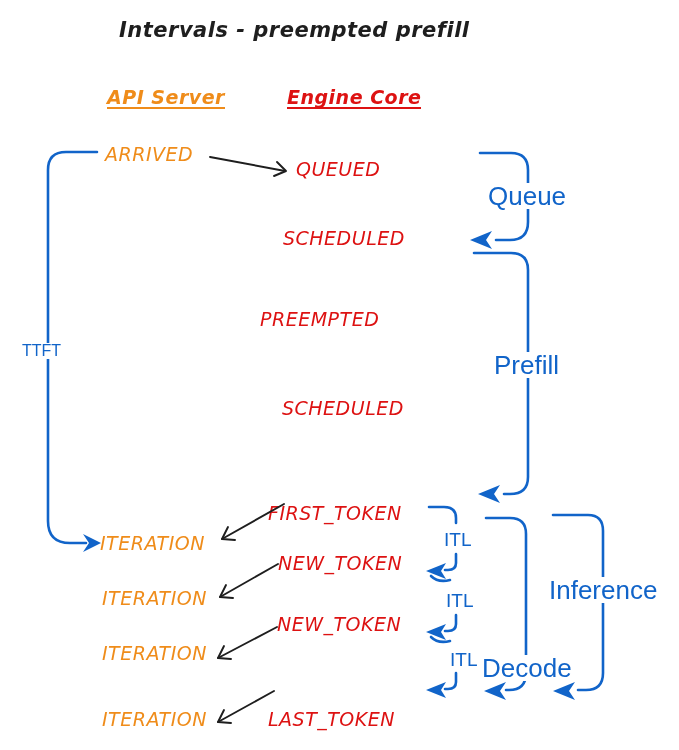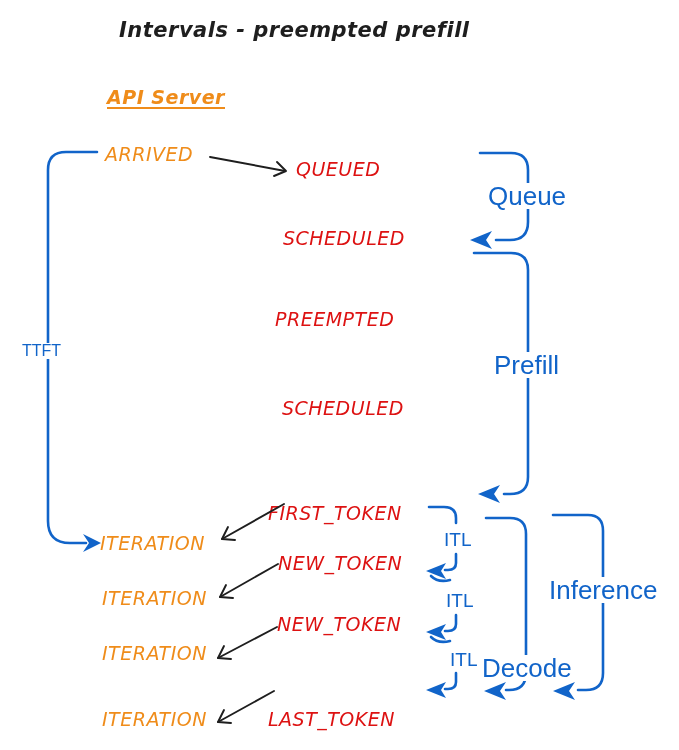--- a/index.html
+++ b/index.html
@@ -106,30 +106,31 @@
     </g>
     <g>
       <path class="black-stroke" d="M 274 691 L 218 722"></path>
       <polyline class="black-stroke" points="224,710 218,722 231,723"></polyline>
     </g>
   </svg>
 
   <div class="abs title" style="left:84px;top:20px;margin-left:35px;">Intervals - preempted prefill</div>
 
   <div class="abs colhead api" style="left:107px;top:88px;">API Server</div>
+  <div class="abs colhead engine" style="left:287px;top:88px;">Engine Core</div>
 
   <div class="abs event api" style="left:105px;top:145px;">ARRIVED</div>
   <div class="abs event api" style="left:100px;top:534px;">ITERATION</div>
   <div class="abs event api" style="left:102px;top:589px;">ITERATION</div>
   <div class="abs event api" style="left:102px;top:644px;">ITERATION</div>
   <div class="abs event api" style="left:102px;top:710px;">ITERATION</div>
 
   <div class="abs event engine" style="left:296px;top:160px;">QUEUED</div>
   <div class="abs event engine" style="left:283px;top:229px;">SCHEDULED</div>
-  <div class="abs event engine" style="left:275px;top:310px;text-align:center;">PREEMPTED</div>
+  <div class="abs event engine" style="left:260px;top:310px;text-align:center;">PREEMPTED</div>
   <div class="abs event engine" style="left:282px;top:399px;">SCHEDULED</div>
   <div class="abs event engine" style="left:268px;top:504px;">FIRST_TOKEN</div>
   <div class="abs event engine" style="left:278px;top:554px;">NEW_TOKEN</div>
   <div class="abs event engine" style="left:277px;top:615px;">NEW_TOKEN</div>
   <div class="abs event engine" style="left:268px;top:677px;margin-top:33px;">LAST_TOKEN</div>
 
   <div class="abs interval-label mid" style="left:20px;top:343px;">TTFT</div>
   <div class="abs interval-label big" style="left:486px;top:183px;">Queue</div>
   <div class="abs interval-label big" style="left:492px;top:352px;">Prefill</div>
   <div class="abs interval-label itl" style="left:434px;top:530px;">ITL</div>

